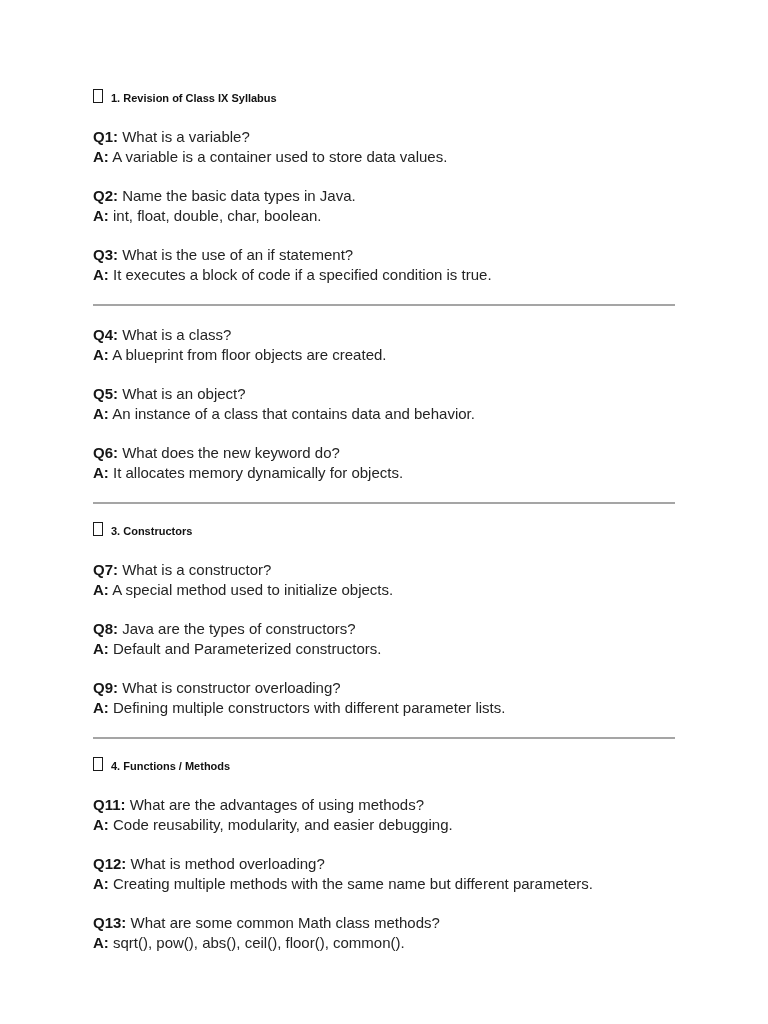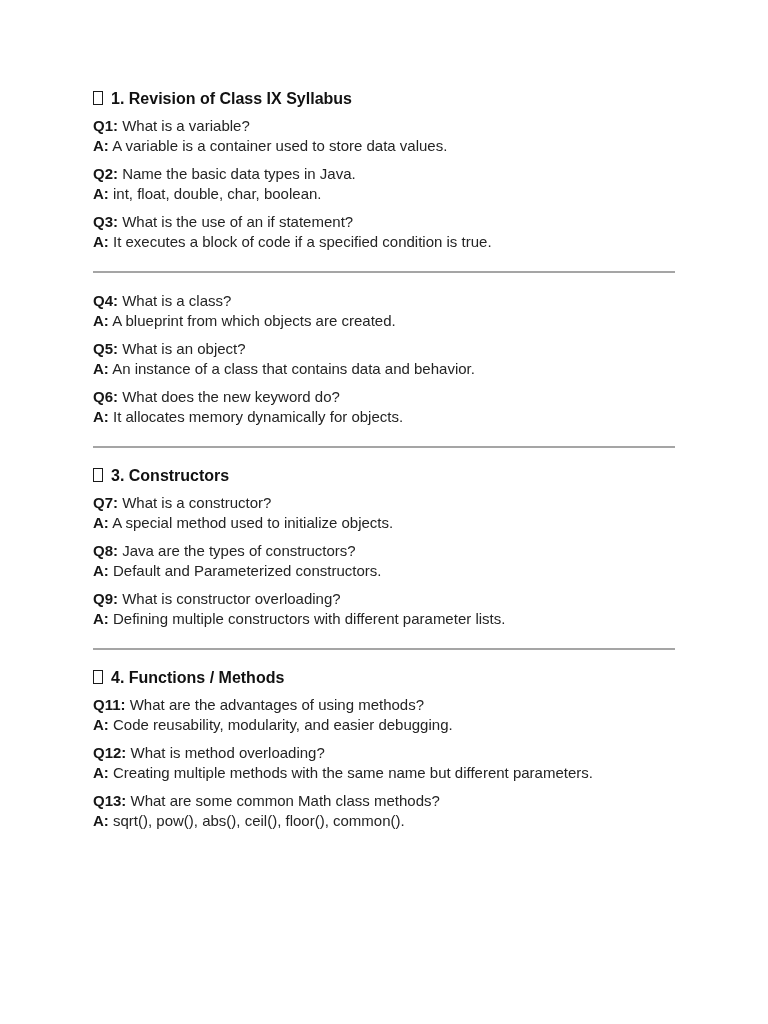--- a/index.html
+++ b/index.html
@@ -11,34 +11,34 @@
   }
   .page {
     box-sizing: border-box;
     width: 768px; height: 1024px;
     padding: 89px 93px 0 93px;
     overflow: hidden;
     background: #ffffff;
   }
   .heading {
     margin: 0;
-    font-size: 16px;
+    font-size: 11px;
     line-height: 19px;
     font-weight: bold;
     color: #111111;
     white-space: nowrap;
   }
   .tofu {
     display: inline-block;
     width: 8px; height: 12px;
     border: 1.5px solid #1a1a1a;
     margin-right: 8px;
     vertical-align: -1px;
   }
-  .qa { margin-top: 8px; }
+  .qa { margin-top: 19px; }
   .qa + .qa { }
   .line {
     margin: 0;
     font-size: 15px;
     line-height: 20px;
     color: #242424;
     white-space: nowrap;
   }
   .lbl { font-weight: bold; color: #161616; }
   hr.divider {
@@ -69,21 +69,21 @@
       <p class="line"><b class="lbl">A:</b> <span>It executes a block of code if a specified condition is true.</span></p>
     </div>
   </section>
 
   <hr class="divider">
 
   <section>
 
     <div class="qa">
       <p class="line"><b class="lbl">Q4:</b> <span>What is a class?</span></p>
-      <p class="line"><b class="lbl">A:</b> <span>A blueprint from which objects are created.</span></p>
+      <p class="line"><b class="lbl">A:</b> <span>A blueprint from floor objects are created.</span></p>
     </div>
     <div class="qa">
       <p class="line"><b class="lbl">Q5:</b> <span>What is an object?</span></p>
       <p class="line"><b class="lbl">A:</b> <span>An instance of a class that contains data and behavior.</span></p>
     </div>
     <div class="qa">
       <p class="line"><b class="lbl">Q6:</b> <span>What does the new keyword do?</span></p>
       <p class="line"><b class="lbl">A:</b> <span>It allocates memory dynamically for objects.</span></p>
     </div>
   </section>

